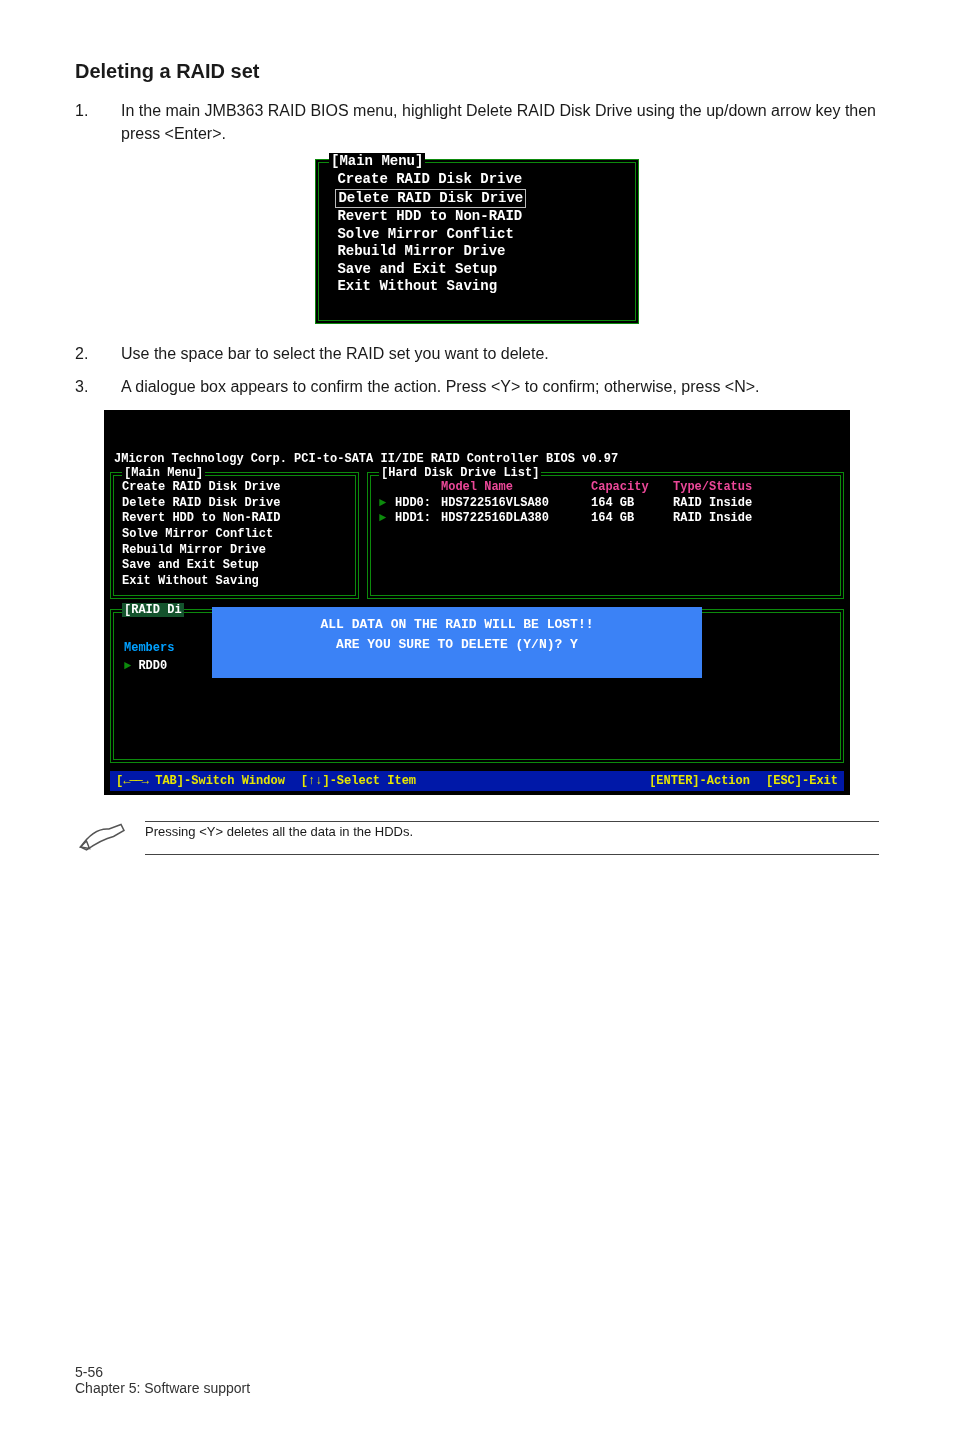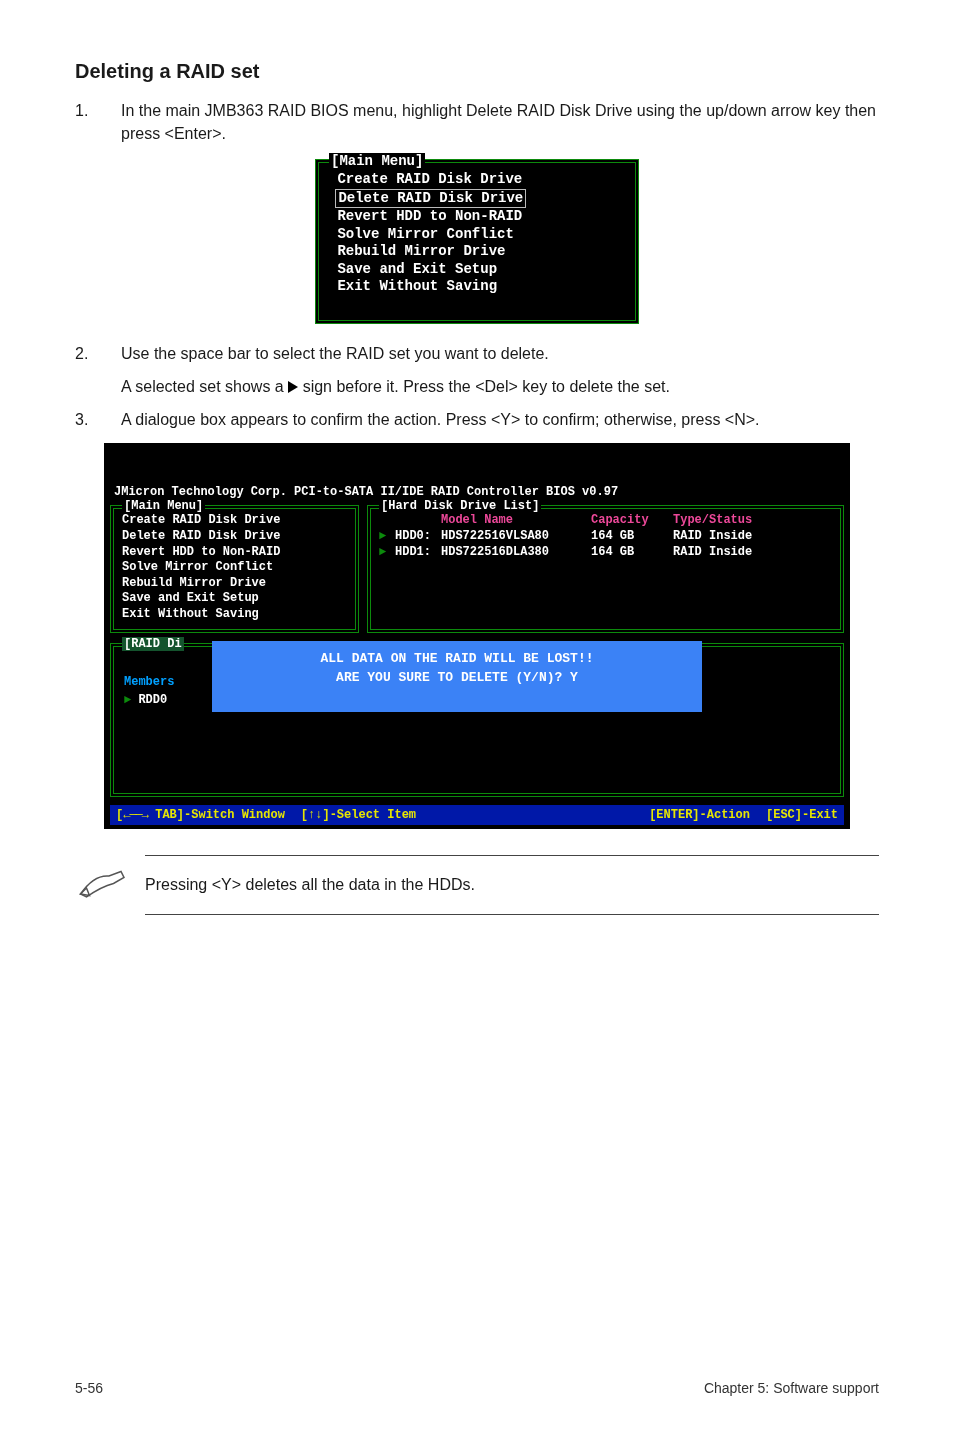--- a/index.html
+++ b/index.html
@@ -183,34 +183,34 @@
     flex: 0 0 56px;
     display: flex;
     align-items: center;
     justify-content: center;
   }
   .note-icon svg { width: 48px; height: 34px; }
   .note-body {
     flex: 1;
     border-top: 1px solid #444;
     border-bottom: 1px solid #444;
-    padding: 20px 0;
-    font-size: 16px;
+    padding: 2px 0;
+    font-size: 13px;
   }
 
   
   .footer {
     position: absolute;
     bottom: 42px;
     left: 75px;
     right: 75px;
     display: flex;
-    justify-content: space-between;
     font-size: 14px;
     color: #333;
+    flex-direction: column;
   }
   .tri {
     display: inline-block;
     width: 0; height: 0;
     border-top: 6px solid transparent;
     border-bottom: 6px solid transparent;
     border-left: 10px solid #000;
     vertical-align: -1px;
   }
 </style>
@@ -235,23 +235,20 @@
       <div class="line"> <span>Solve Mirror Conflict</span></div>
       <div class="line"> <span>Rebuild Mirror Drive</span></div>
       <div class="line"> <span>Save and Exit Setup</span></div>
       <div class="line"> <span>Exit Without Saving</span></div>
     </div>
   </div>
 
   <div class="step">
     <div class="step-num">2.</div>
     <div class="step-body">Use the space bar to select the RAID set you want to delete.</div>
-  </div>
-  <div class="indent-sub">
-    <span>A selected set shows a </span><span class="tri"></span><span> sign before it. Press the &lt;Del&gt; key to delete the set.</span>
   </div>
 
   <div class="step">
     <div class="step-num">3.</div>
     <div class="step-body">A dialogue box appears to confirm the action. Press &lt;Y&gt; to confirm; otherwise, press &lt;N&gt;.</div>
   </div>
 
   <div class="term-big-wrap">
     <div class="term-big">
       <div class="title-line">JMicron Technology Corp. PCI-to-SATA II/IDE RAID Controller BIOS v0.97</div>

